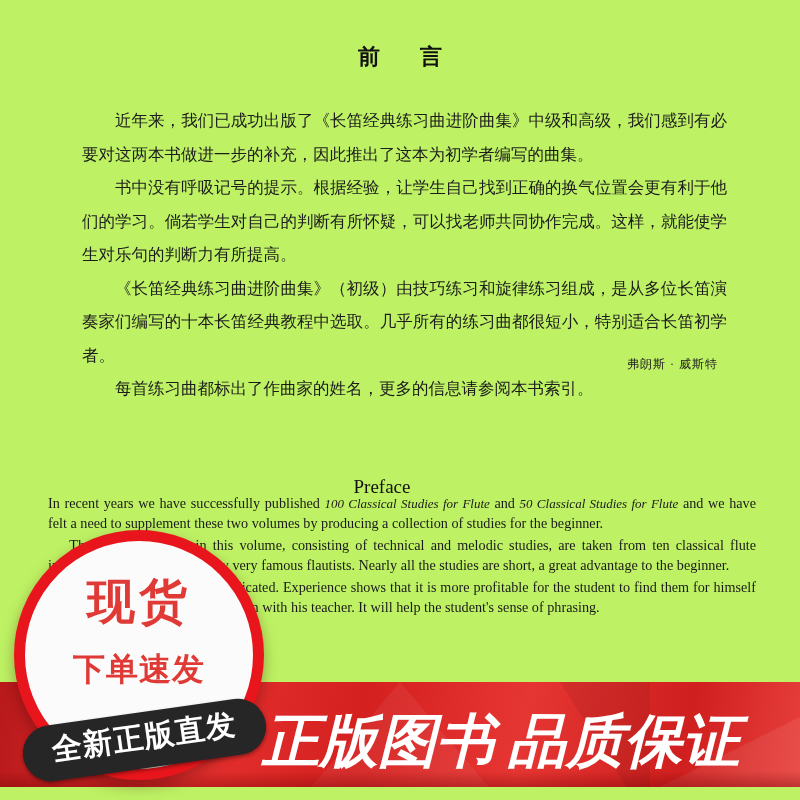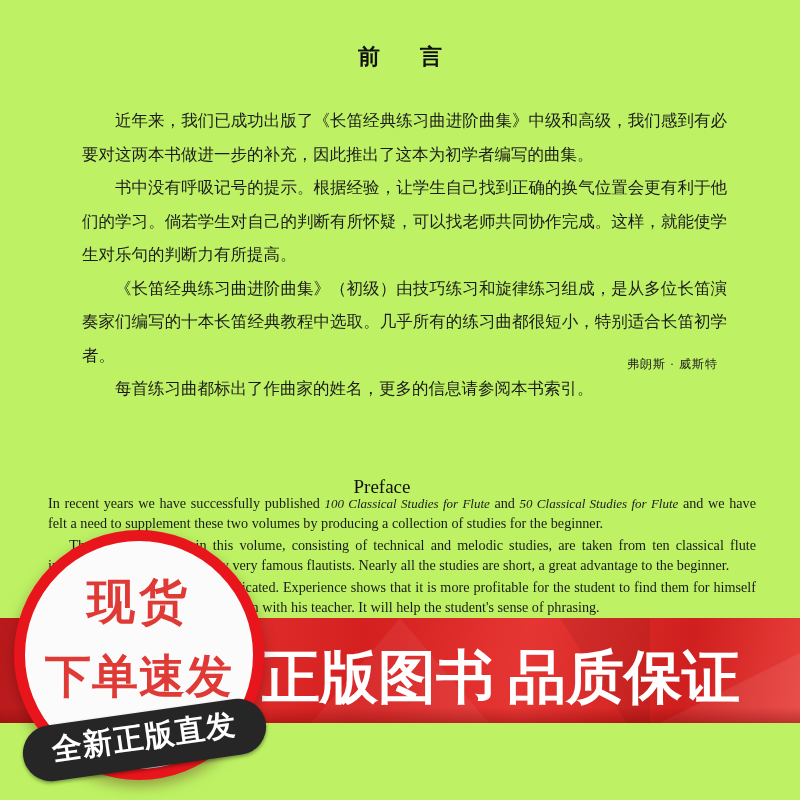--- a/index.html
+++ b/index.html
@@ -37,23 +37,24 @@
       position: absolute; top: 494px; left: 48px; width: 708px;
       font-family: "Liberation Serif", serif; font-size: 14.2px; line-height: 19.5px;
       color: #1a1a1a; text-align: justify;
     }
     .en-body p { margin: 0 0 3px 0; }
     .en-body p.ind { text-indent: 1.5em; }
     .en-body i { font-size: 13px; }
 
     
     .banner {
-      position: absolute; left: 0; top: 618px; width: 800px; height: 105px;
+      position: absolute; left: 0; top: 682px; width: 800px; height: 105px;
       background: linear-gradient(100deg, #b8191b 0%, #e5312f 25%, #d4201f 45%, #e63633 65%, #cf1f1e 85%, #e8403c 100%);
       overflow: hidden;
+      font-style: italic;
     }
     .banner .facet1 { position: absolute; left: 280px; top: 0; width: 0; height: 0;
       border-left: 120px solid transparent; border-right: 120px solid transparent;
       border-bottom: 142px solid rgba(255,255,255,0.06); }
     .banner .facet2 { position: absolute; left: 560px; top: 0; width: 0; height: 0;
       border-left: 90px solid transparent; border-top: 142px solid rgba(0,0,0,0.07); }
     .banner .facet3 { position: absolute; right: 0; bottom: 0; width: 0; height: 0;
       border-left: 140px solid transparent; border-bottom: 70px solid rgba(255,255,255,0.08); }
     .banner .shadow-strip { position: absolute; left: 0; bottom: 0; width: 800px; height: 16px;
       background: linear-gradient(180deg, rgba(120,0,0,0) 0%, rgba(110,0,0,0.35) 100%); }
@@ -70,21 +71,21 @@
       border-radius: 50%; background: #fbfbfb; border: 11px solid #e8161c;
       box-sizing: border-box; box-shadow: 0 6px 14px rgba(60,0,0,0.35);
     }
     .stamp-line1 {
       position: absolute; left: 0; top: 36px; width: 228px; text-align: center;
       font-family: "DejaVu Sans", sans-serif; font-weight: bold; font-size: 48px;
       color: #e03a36; line-height: 1; letter-spacing: 4px;
     }
     .stamp-line2 {
       position: absolute; left: 0; top: 112px; width: 228px; text-align: center;
-      font-family: "DejaVu Sans", sans-serif; font-weight: bold; font-size: 46px;
+      font-family: "DejaVu Sans", sans-serif; font-weight: bold; font-size: 32px;
       color: #e03a36; line-height: 1; letter-spacing: 1px;
     }
     .stamp-pill {
       position: absolute; left: 22px; top: 712px; width: 245px; height: 56px;
       background: #262626; border-radius: 28px; transform: rotate(-8deg);
       box-shadow: 0 2px 4px rgba(0,0,0,0.4);
     }
     .stamp-pill span {
       position: absolute; left: 0; top: 10px; width: 245px; text-align: center;
       font-family: "DejaVu Sans", sans-serif; font-weight: bold; font-size: 30px;

